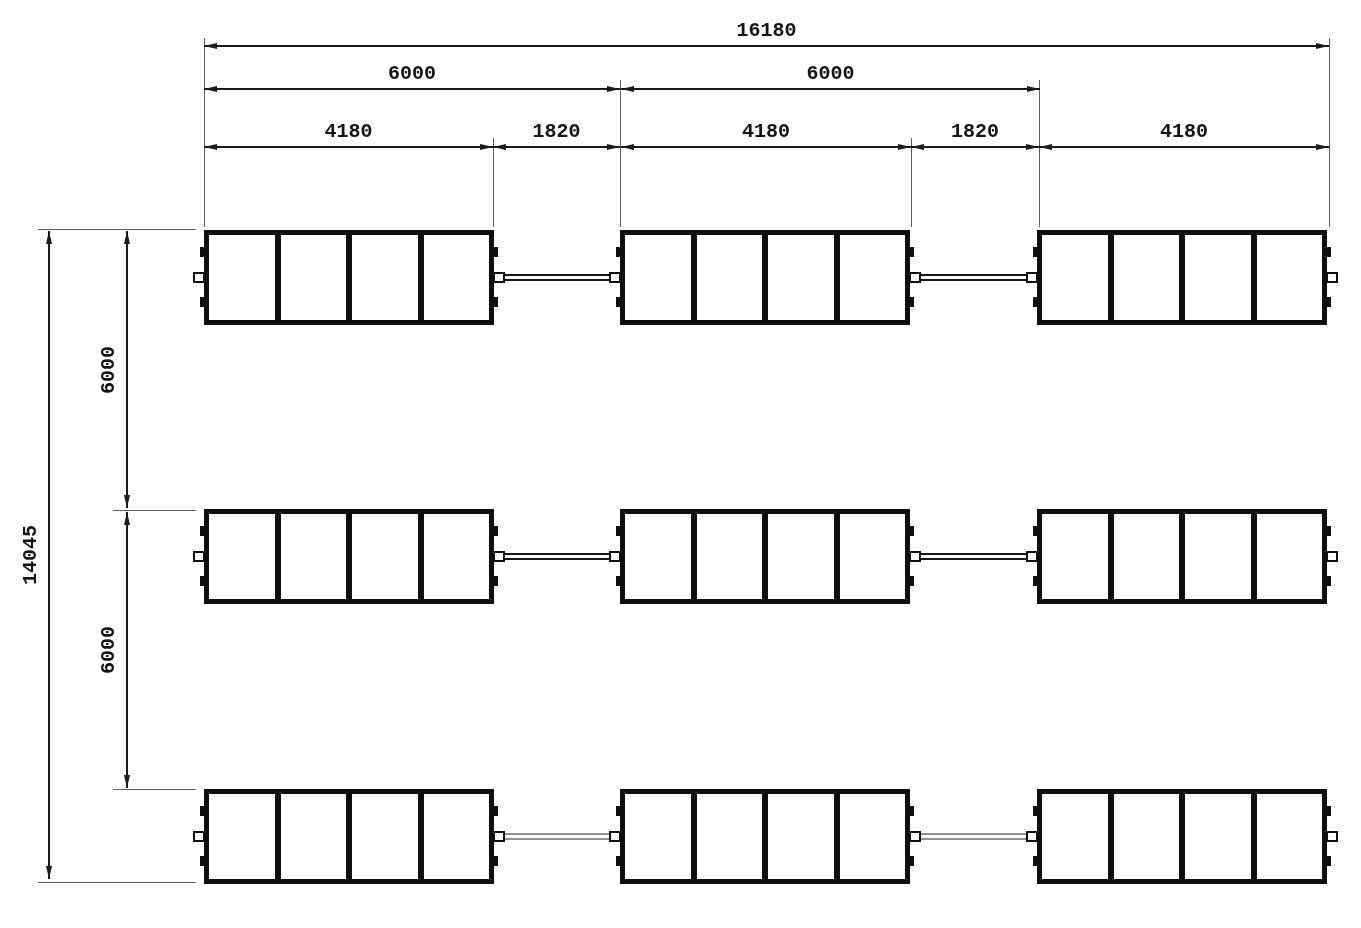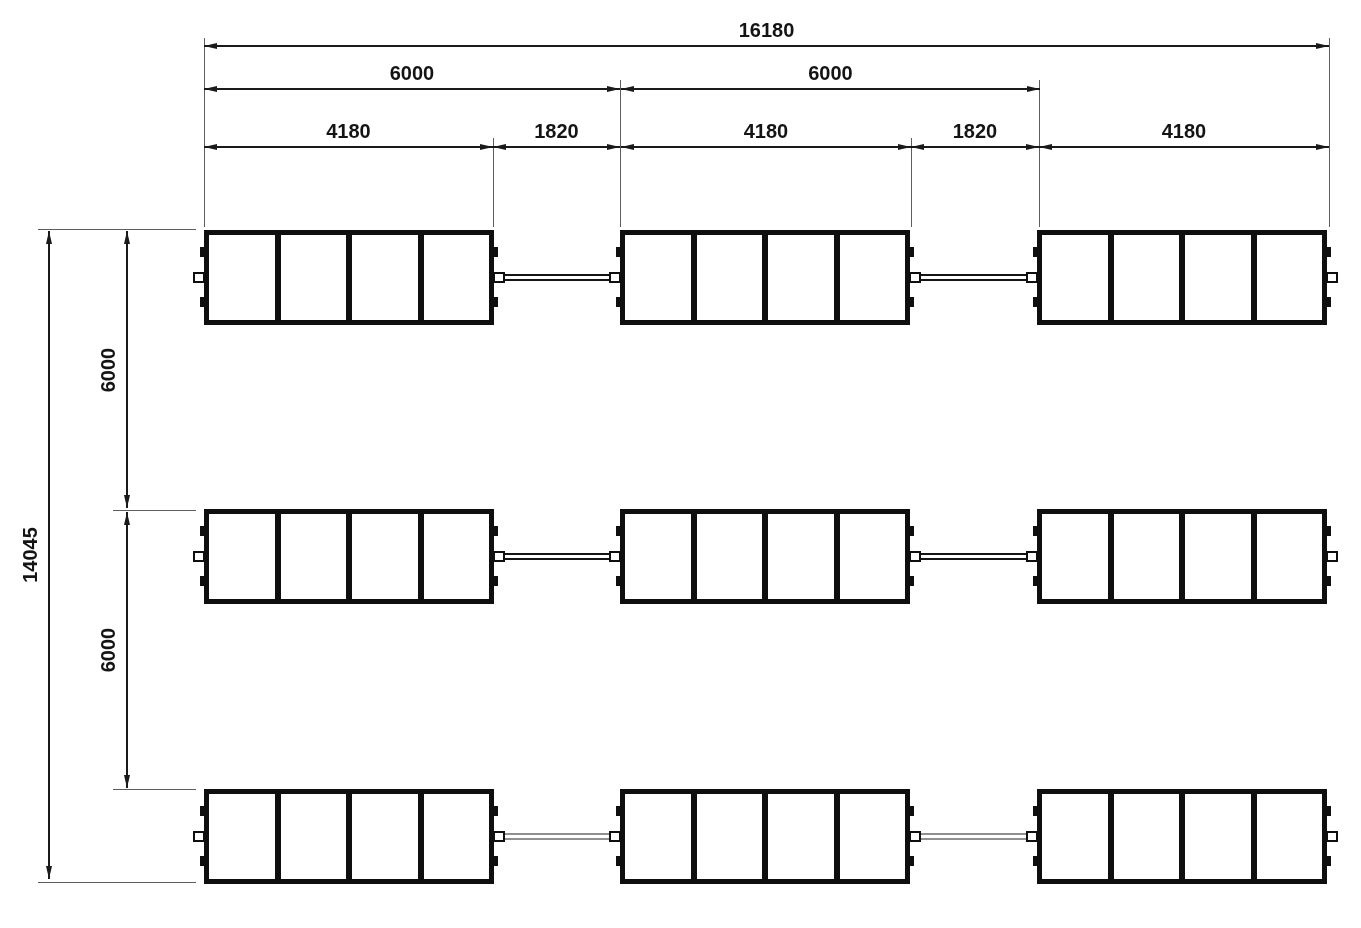--- a/index.html
+++ b/index.html
@@ -1,18 +1,18 @@
 <!DOCTYPE html>
 <html><head>
 <meta charset="utf-8">
 <style>
   html,body{margin:0;padding:0;background:#fff;}
   .canvas{
     position:relative;width:1361px;height:928px;background:#fff;overflow:hidden;
-    font-family:Liberation Sans, sans-serif;
+    font-family:Liberation Mono, monospace;
   }
   
   .hdim{position:absolute;height:0;border-top:2px solid #1a1a1a;}
   .hdim::before{content:"";position:absolute;left:0;top:-4.5px;width:0;height:0;
     border-right:13px solid #1a1a1a;border-top:3.5px solid transparent;border-bottom:3.5px solid transparent;}
   .hdim::after{content:"";position:absolute;right:0;top:-4.5px;width:0;height:0;
     border-left:13px solid #1a1a1a;border-top:3.5px solid transparent;border-bottom:3.5px solid transparent;}
   .vdim{position:absolute;width:0;border-left:2px solid #1a1a1a;}
   .vdim::before{content:"";position:absolute;top:0;left:-4.5px;width:0;height:0;
     border-bottom:13px solid #1a1a1a;border-left:3.5px solid transparent;border-right:3.5px solid transparent;}

